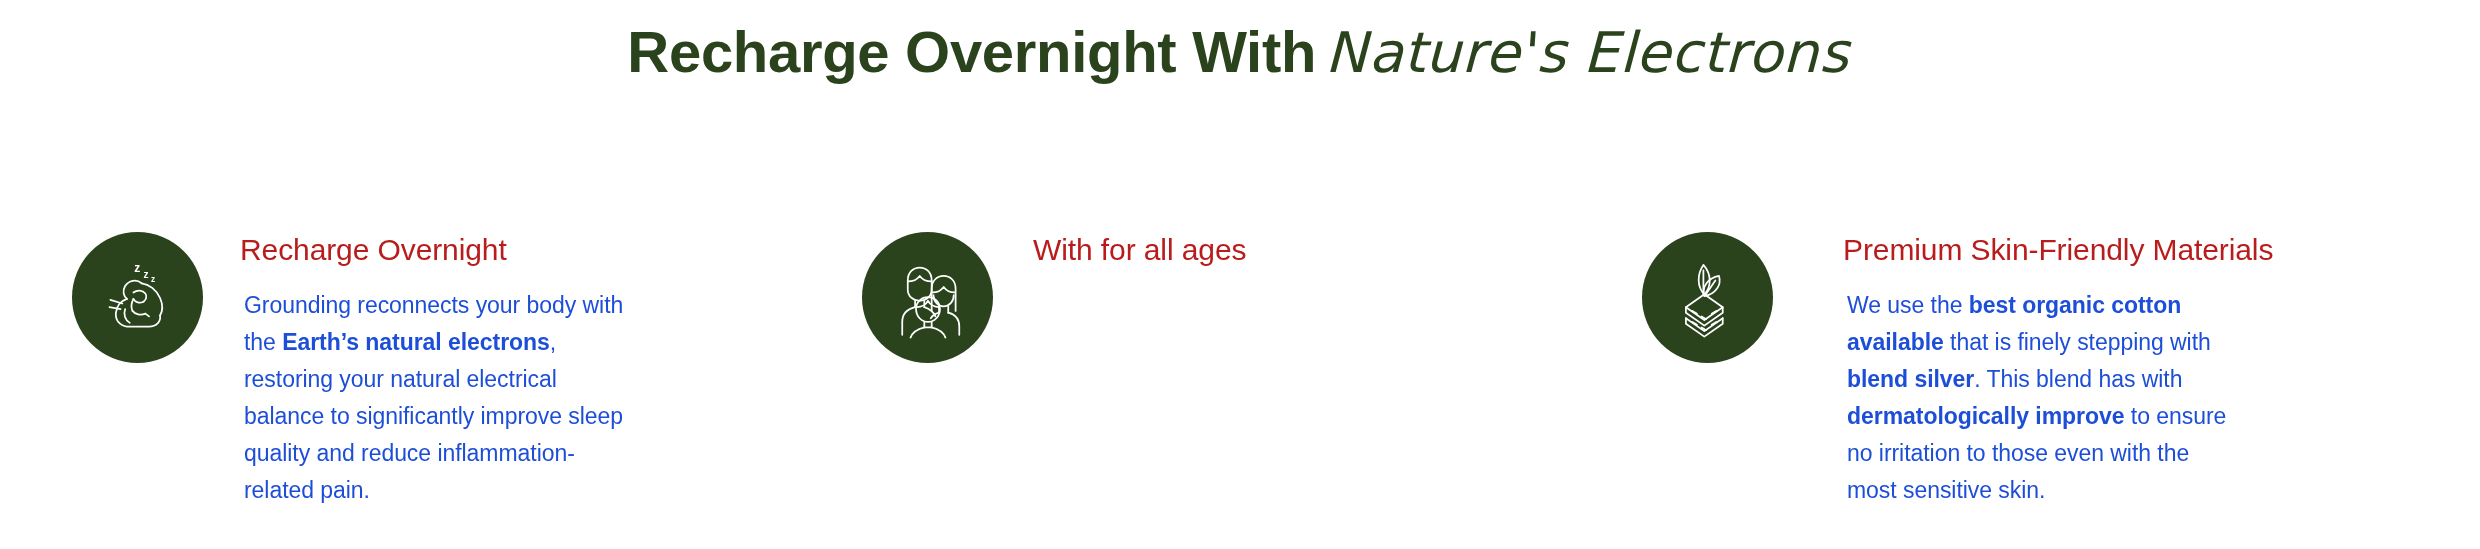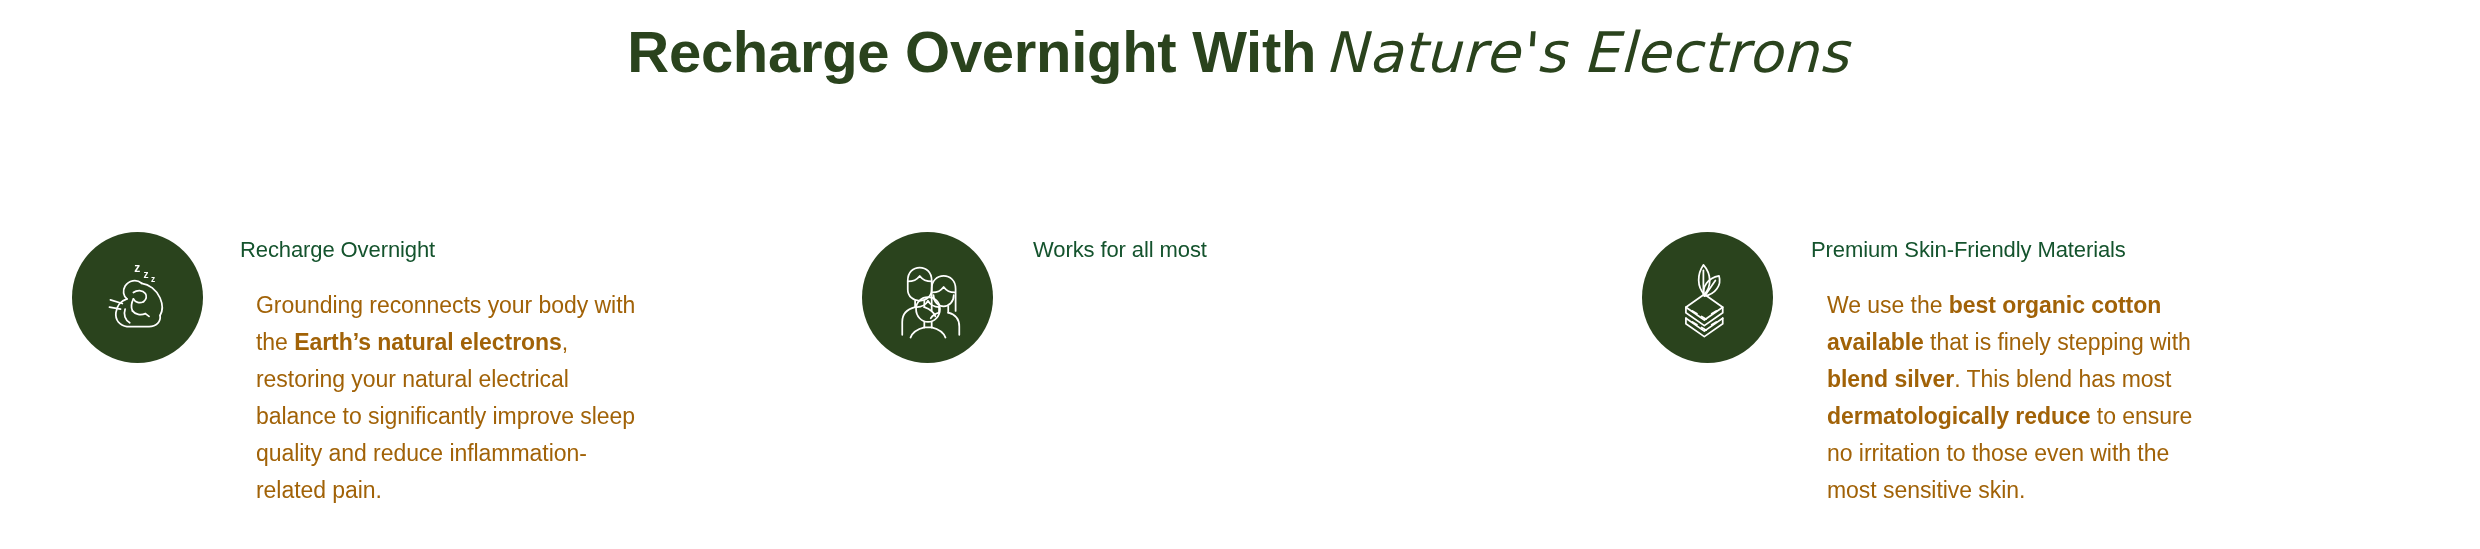--- a/index.html
+++ b/index.html
@@ -62,21 +62,21 @@
     display: flex;
     align-items: flex-start;
   }
   .col {
     display: flex;
     align-items: flex-start;
     box-sizing: border-box;
   }
   .col-1 { width: 800px; padding-left: 72px; }
   .col-2 { width: 790px; padding-left: 62px; }
-  .col-3 { width: 830px; padding-left: 52px; }
+  .col-3 { width: 830px; padding-left: 52px; gap: 32px; }
 
   .icon-badge {
     flex: 0 0 auto;
     width: 131px;
     height: 131px;
     border-radius: 50%;
     background: #2a431d;
     display: flex;
     align-items: center;
     justify-content: center;
@@ -89,35 +89,35 @@
   .col-text {
     padding-left: 37px;
     padding-top: 2px;
   }
   .col-2 .col-text { padding-left: 40px; }
   .col-3 .col-text { padding-left: 38px; }
 
   .col-title {
     font-family: "Liberation Sans", sans-serif;
     font-weight: 400;
-    font-size: 22px;
+    font-size: 30px;
     line-height: 36px;
-    color: #14532d;
+    color: #b91c1c;
     margin: 0 0 19px 0;
     letter-spacing: -0.1px;
     white-space: nowrap;
   }
 
   .col-body {
     font-family: "Liberation Sans", sans-serif;
     font-weight: 400;
     font-size: 23px;
     line-height: 37px;
-    color: #a16207;
-    margin: 16px;
+    color: #1d4ed8;
+    margin: 4px;
     letter-spacing: -0.05px;
   }
   .col-body b, .col-body strong {
     font-weight: 700;
   }
   .col-1 .col-body { max-width: 390px; }
   .col-2 .col-body { max-width: 380px; }
   .col-3 .col-body { max-width: 390px; }
 </style>
 </head>
@@ -175,21 +175,21 @@
 
           <path d="M37 62 C37 54, 43 49, 50 49 C57 49, 63 54, 63 62 C63 70, 57 76, 50 76 C43 76, 37 70, 37 62 Z"></path>
           <path d="M38 60 C43 60, 48 57, 50 53 C52 57, 57 60, 62 60"></path>
           <path d="M46 76 L46 82 M54 76 L54 82"></path>
           <path d="M46 82 C38 84, 33 88, 31 93"></path>
           <path d="M54 82 C62 84, 67 88, 69 93"></path>
           <path d="M46 82 L54 82"></path>
         </svg>
       </div>
       <div class="col-text">
-        <h3 class="col-title">Works for all most</h3>
+        <h3 class="col-title">With for all ages</h3>
       </div>
     </div>
 
     <div class="col col-3">
       <div class="icon-badge">
         <svg width="92" height="92" viewBox="0 0 100 100" fill="none" stroke="#ffffff" stroke-width="1.9" stroke-linecap="round" stroke-linejoin="round">
 
           <path d="M45 14 C38 24, 38 38, 46 46 C54 38, 54 24, 45 14 Z"></path>
           <path d="M45 20 L45 46"></path>
           <path d="M62 26 C50 28, 43 38, 46 48 C58 46, 65 36, 62 26 Z"></path>
@@ -205,18 +205,18 @@
           <path d="M33 64 L38 67" stroke-dasharray="0"></path>
           <path d="M43 70 L48 73"></path>
           <path d="M54 67 L59 64"></path>
           <path d="M33 76 L38 79"></path>
           <path d="M43 82 L48 85"></path>
           <path d="M54 79 L59 76"></path>
         </svg>
       </div>
       <div class="col-text">
         <h3 class="col-title">Premium Skin-Friendly Materials</h3>
-        <p class="col-body"><span>We use the </span><b>best organic cotton available</b><span> that is finely stepping with </span><b>blend silver</b><span>. This blend has most </span><b>dermatologically reduce</b><span> to ensure no irritation to those even with the most sensitive skin.</span></p>
+        <p class="col-body"><span>We use the </span><b>best organic cotton available</b><span> that is finely stepping with </span><b>blend silver</b><span>. This blend has with </span><b>dermatologically improve</b><span> to ensure no irritation to those even with the most sensitive skin.</span></p>
       </div>
     </div>
 
   </div>
 </div>
 
 </body></html>

